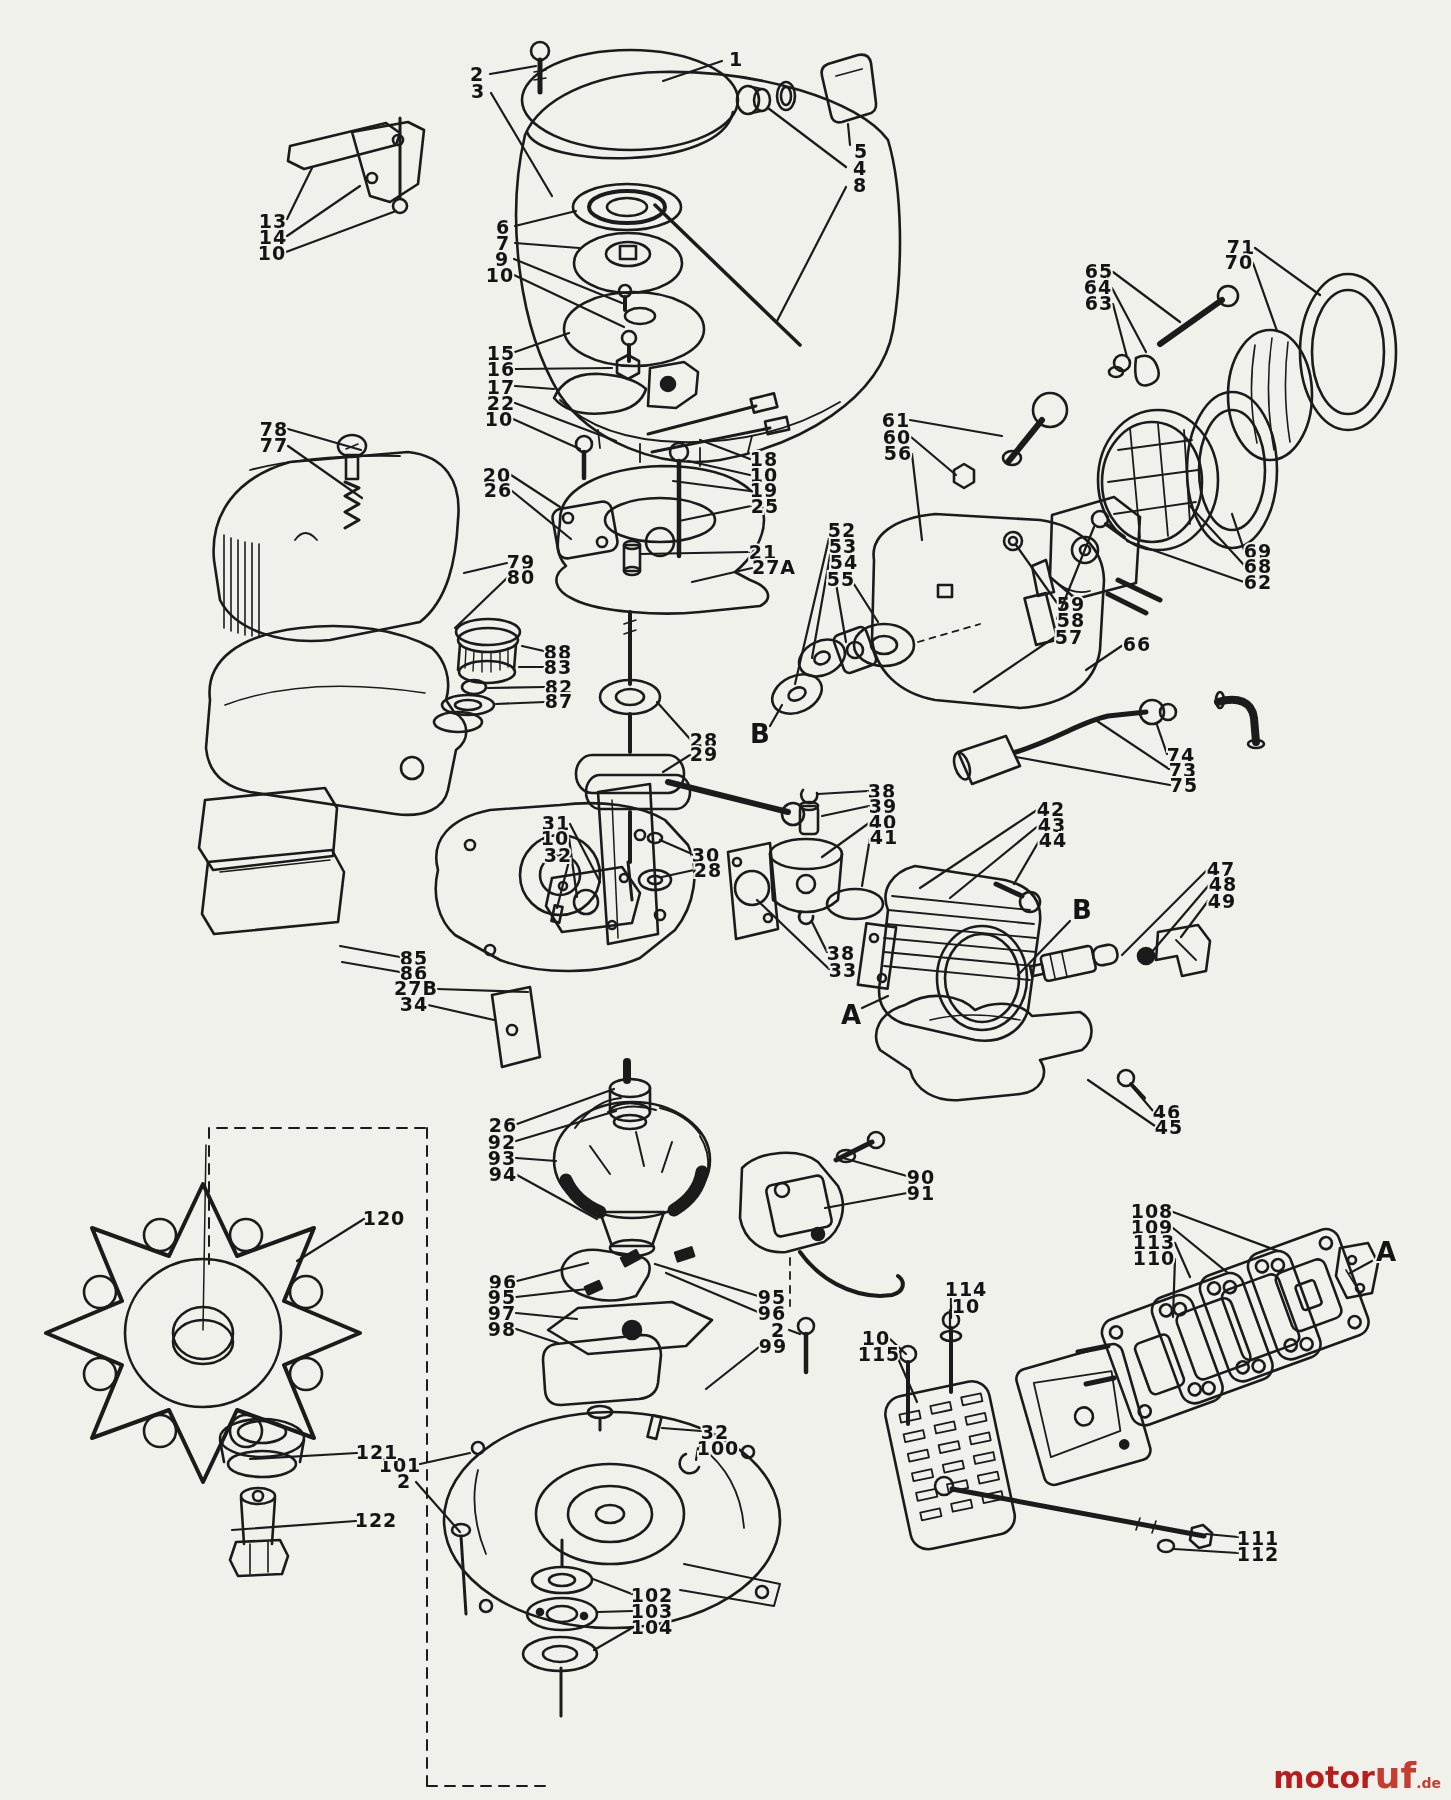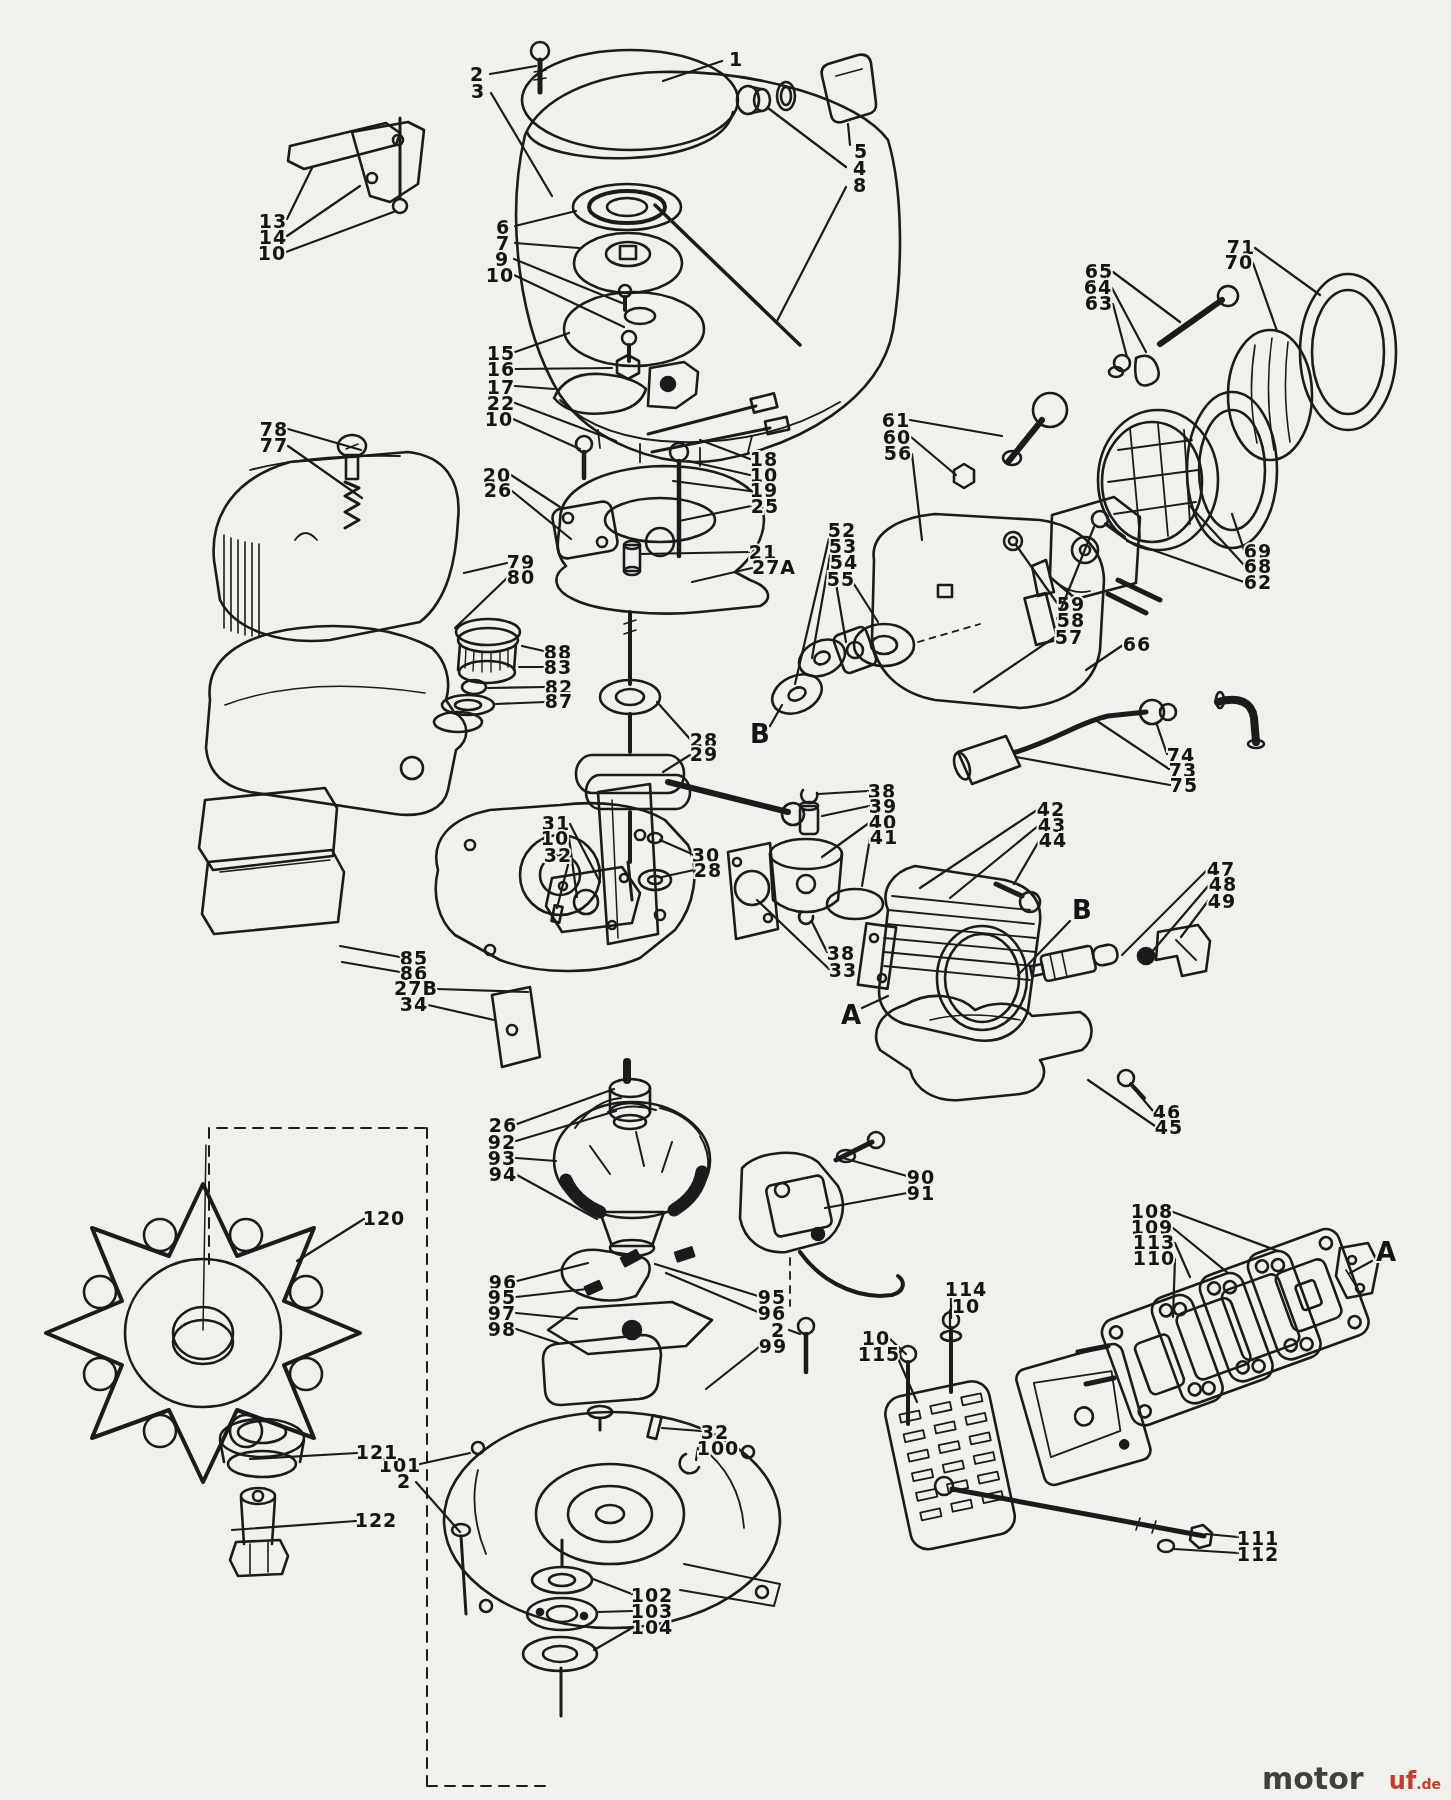--- a/index.html
+++ b/index.html
@@ -6,22 +6,22 @@
   .canvas{position:relative;width:1451px;height:1800px;background:#f0f1ea;overflow:hidden;
           font-family:"DejaVu Sans",sans-serif;}
   svg{position:absolute;left:0;top:0;}
   #ann polyline{fill:none;stroke:#1b1b1b;stroke-width:2.2;stroke-linecap:round;}
   #ann text{text-anchor:middle;dominant-baseline:central;fill:#141414;
             paint-order:stroke;stroke:#f0f1ea;stroke-width:4px;}
   #ann text.num{font:700 19px "DejaVu Sans",sans-serif;letter-spacing:1px;}
   #ann text.mark{font:800 26px "DejaVu Sans",sans-serif;}
   .watermark{position:absolute;right:10px;bottom:4px;font-weight:700;
              font-family:"DejaVu Sans",sans-serif;user-select:none;}
-  .wm-main{color:#404040;font-size:30px;}
-  .wm-accent{color:#c63c30;font-size:24px;margin-left:25px;}
+  .wm-main{color:#b91c1c;font-size:30px;}
+  .wm-accent{color:#c63c30;font-size:36px;}
   .wm-de{color:#c63c30;font-size:14px;}
 </style>
 </head>
 <body>
 
 <div class="canvas">
 
 <svg width="1451" height="1800" viewBox="0 0 1451 1800">
 
   <defs>

